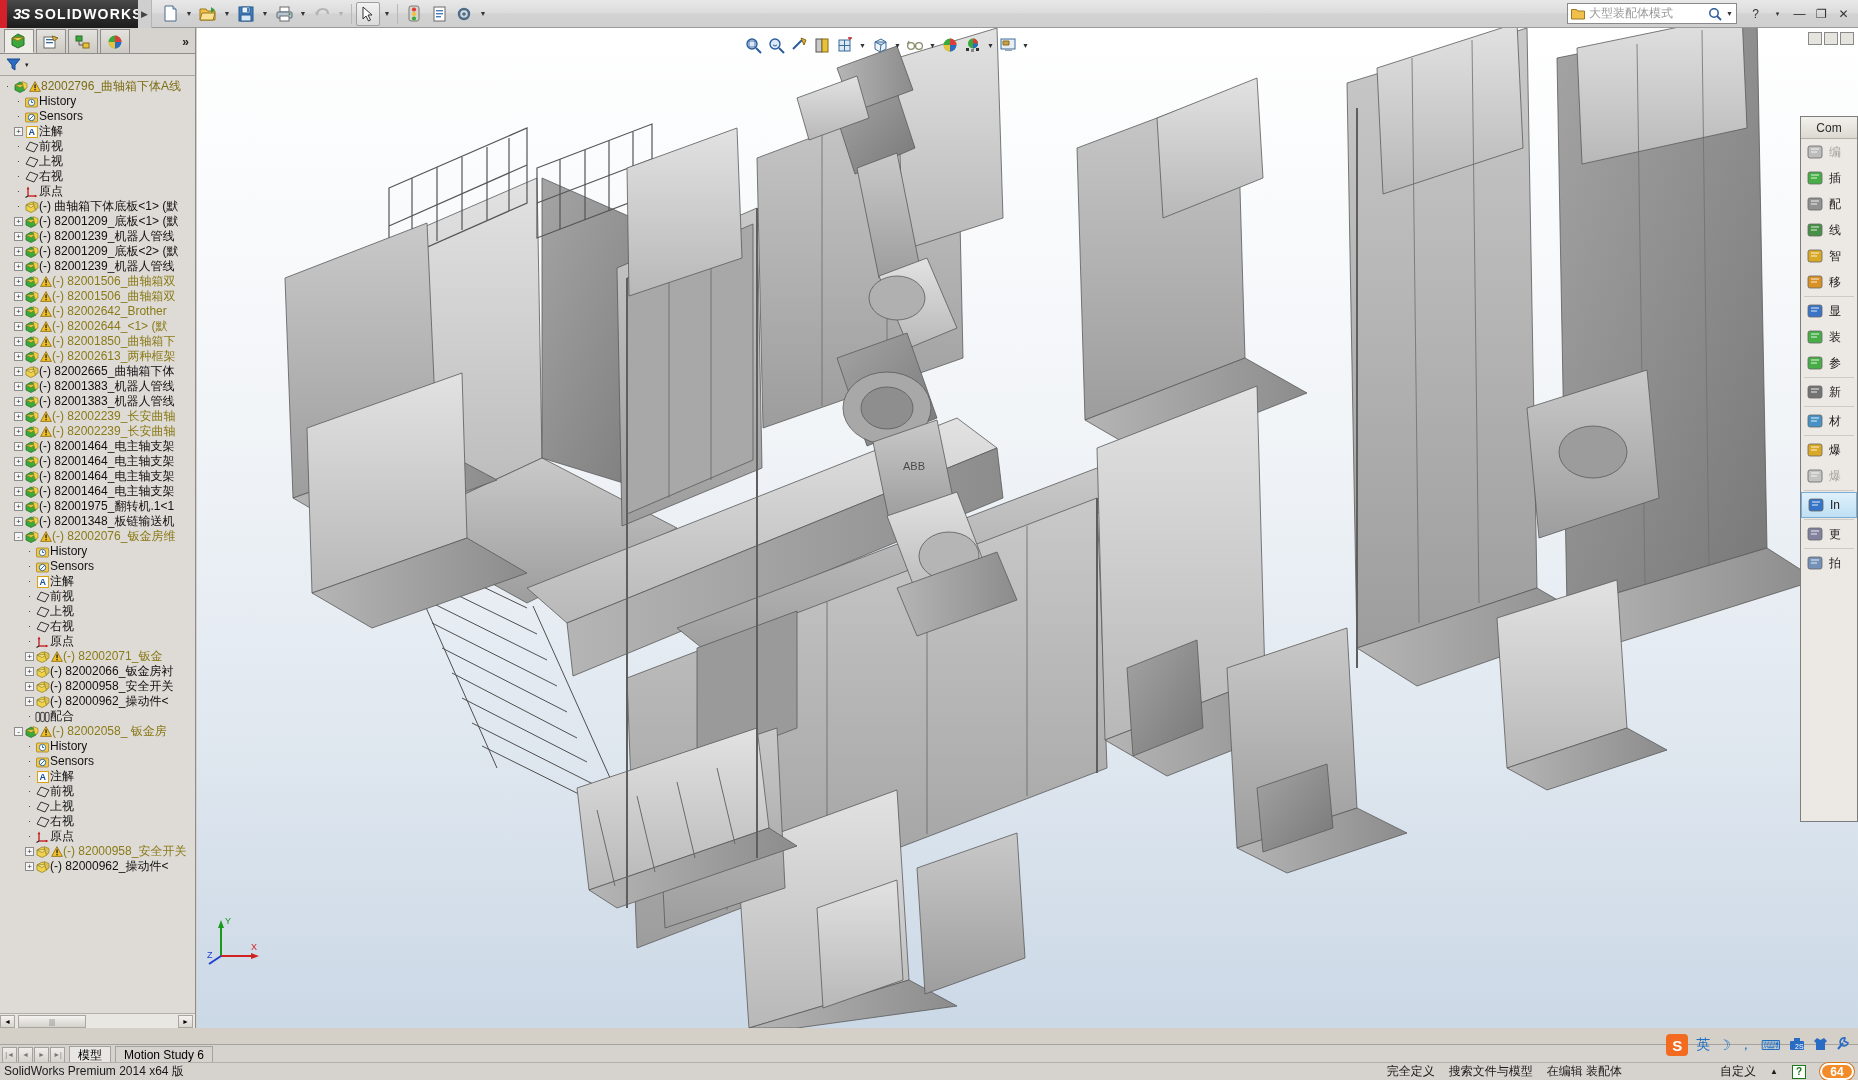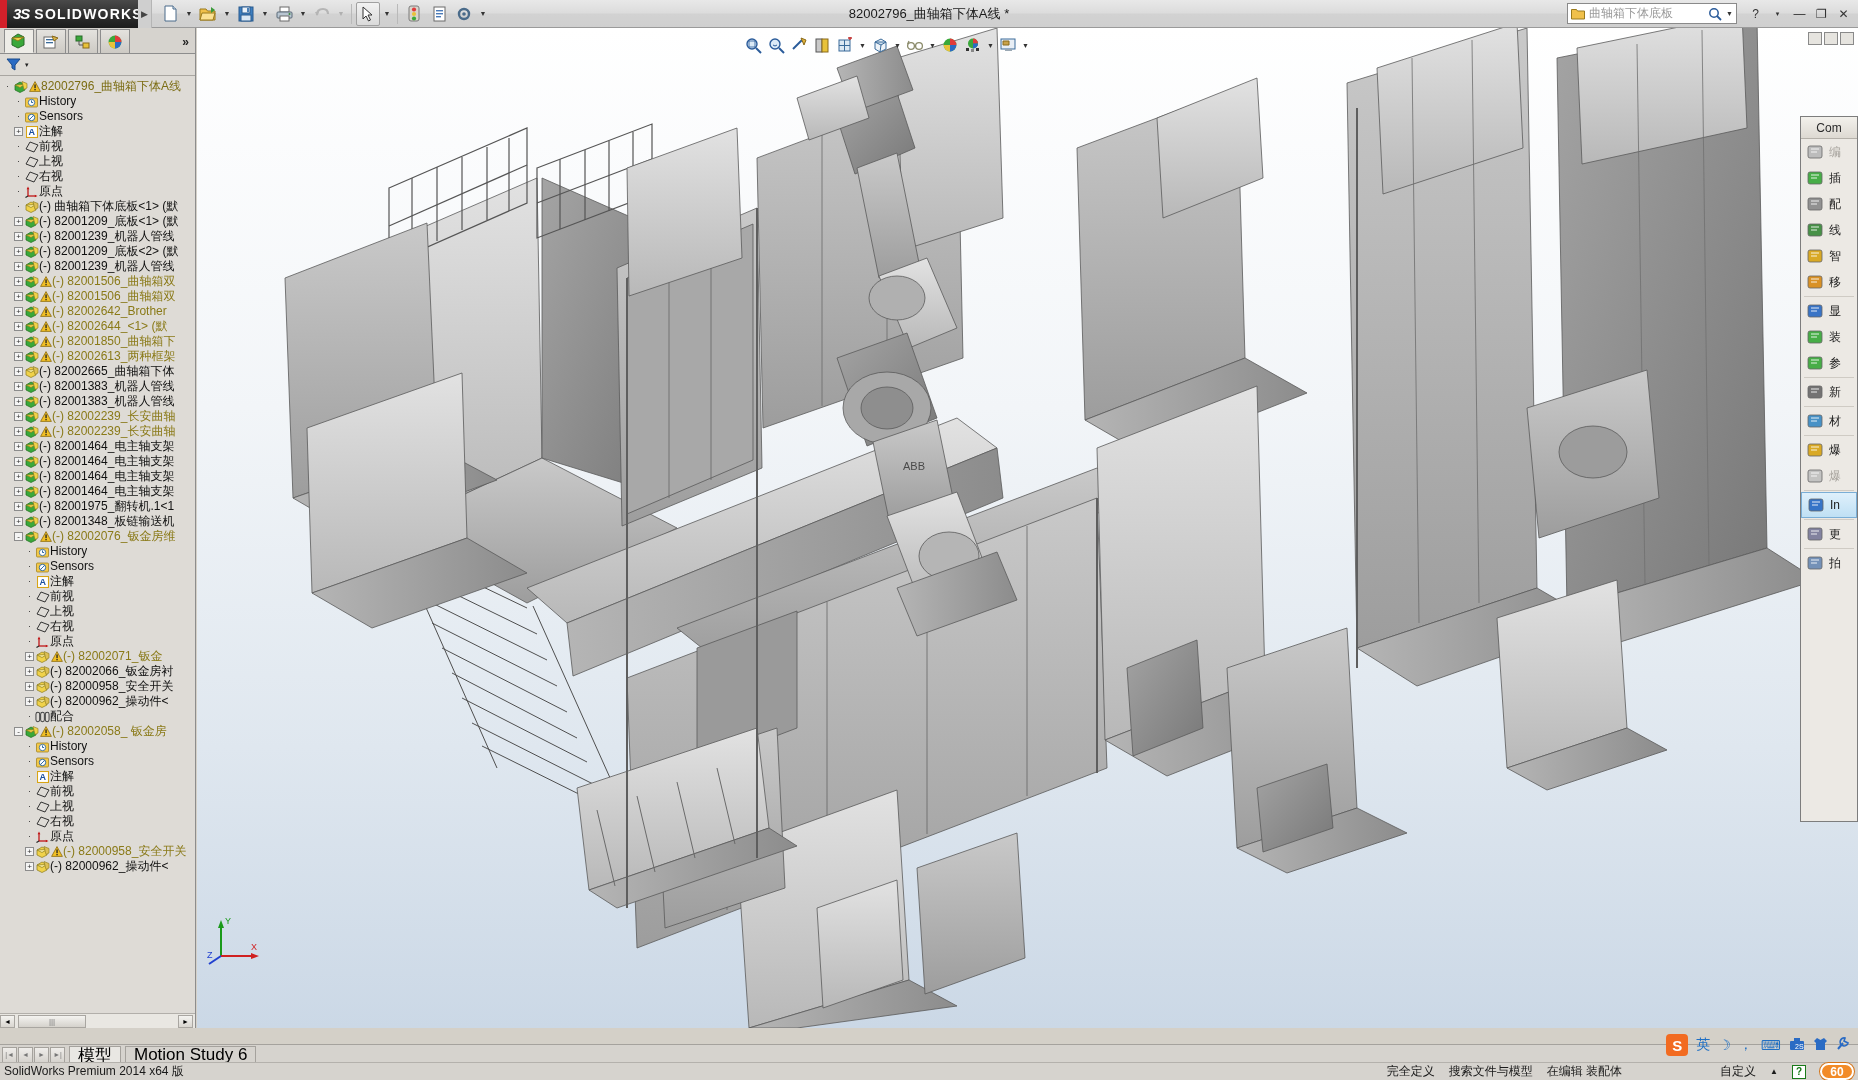--- a/index.html
+++ b/index.html
@@ -145,21 +145,21 @@
   .cmd-ic { width:17px; height:15px; flex:0 0 17px; }
   .doctabs {
     position: absolute; left: 0; top: 1044px; width: 1858px; height: 20px;
     background: #d6d3ce; border-top: 1px solid #a5a29d; display: flex; align-items: center;
     padding-left: 2px; gap: 1px;
   }
   .nav-b { width: 15px; height: 16px; border: 1px solid #a5a29d;
            background: linear-gradient(to bottom,#efedea,#d6d3ce);
            display:flex; align-items:center; justify-content:center; font-size:7px; color:#777; }
   .dtab {
-    height: 18px; padding: 0 8px; font-size: 17px; display: flex; align-items: center;
+    height: 18px; padding: 0 8px; font-size: 12px; display: flex; align-items: center;
     background: #d6d3ce; border: 1px solid #a5a29d; border-bottom: none; margin-left: 3px;
   }
   .dtab.active { background: #e9e7e3; font-weight: normal; }
   .statusbar {
     position: absolute; left: 0; top: 1062px; width: 1858px; height: 18px;
     background: #d6d3ce; border-top: 1px solid #b4b1ac;
     display: flex; align-items: flex-start; font-size: 12px; color: #1a1a1a;
   }
   .sb-left { padding-left: 4px; }
   .sb-right { position:absolute; right: 4px; display: flex; align-items: center; gap: 14px; }
@@ -266,28 +266,27 @@
       </div>
       <div class="tb-btn">
         <svg width="16" height="16" viewBox="0 0 16 16">
           <circle cx="8" cy="8" r="5" fill="none" stroke="#4a6b8a" stroke-width="2.4"></circle>
           <circle cx="8" cy="8" r="1.8" fill="#4a6b8a"></circle>
         </svg>
       </div>
       <div class="tb-caret">▼</div>
     </div>
 
-    <div class="title-text">82002796_曲轴箱下体A线 *</div>
 
     <div class="tb-right">
       <div class="searchbox">
         <svg width="14" height="12" viewBox="0 0 14 12">
           <path d="M0.5 1.5h5l1 1.5h7v8h-13z" fill="#f0c04a" stroke="#9a7a1c"></path>
         </svg>
-        <span class="ph">曲轴箱下体底板</span>
+        <span class="ph">大型装配体模式</span>
         <svg width="14" height="14" viewBox="0 0 14 14">
           <circle cx="6" cy="6" r="4.2" fill="none" stroke="#2a5b9a" stroke-width="1.5"></circle>
           <line x1="9" y1="9" x2="13" y2="13" stroke="#2a5b9a" stroke-width="1.8"></line>
         </svg>
         <span style="font-size:7px;color:#333;">▼</span>
       </div>
       <div class="wincontrols">
         <div class="wc">?</div>
         <div class="wc" style="font-size:7px">▾</div>
         <div class="wc">—</div>
@@ -1543,17 +1542,17 @@
   <div class="statusbar">
     <div class="sb-left">SolidWorks Premium 2014 x64 版</div>
     <div class="sb-right">
       <span>完全定义</span>
       <span>搜索文件与模型</span>
       <span>在编辑 装配体</span>
       <span style="width:70px"></span>
       <span>自定义</span>
       <span style="font-size:8px">▲</span>
       <span class="sb-q">?</span>
-      <span class="sb-badge">60</span>
+      <span class="sb-badge">64</span>
     </div>
   </div>
 
 </div>
 
 </body></html>

